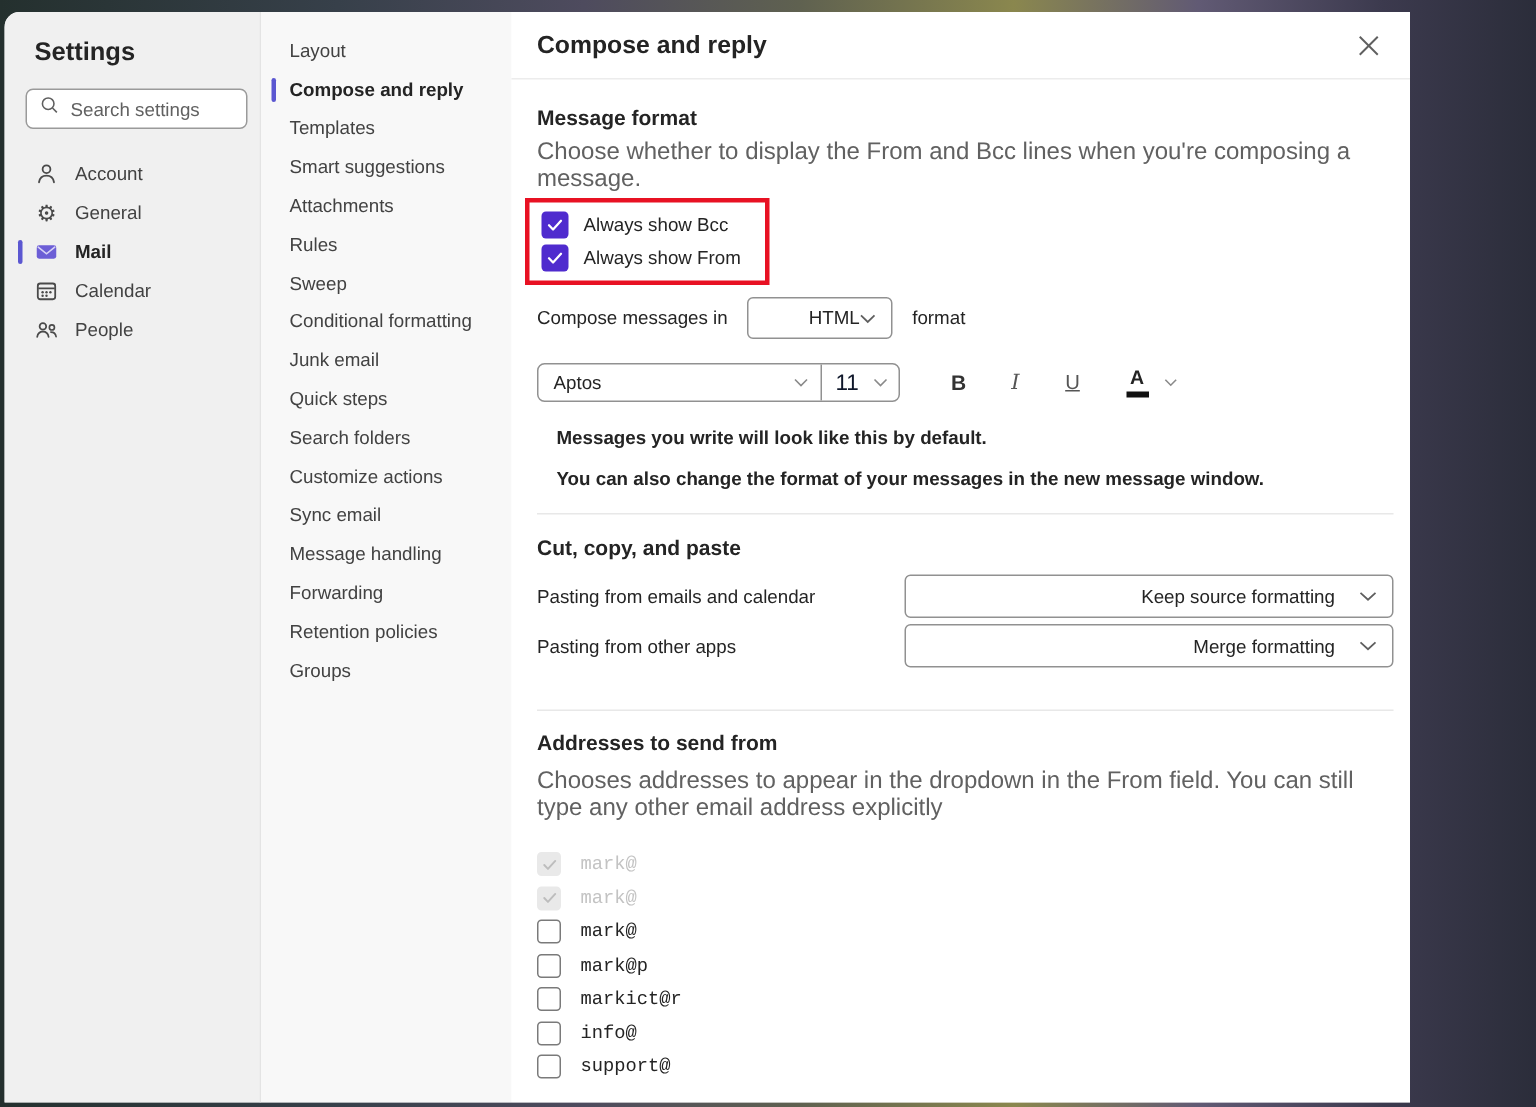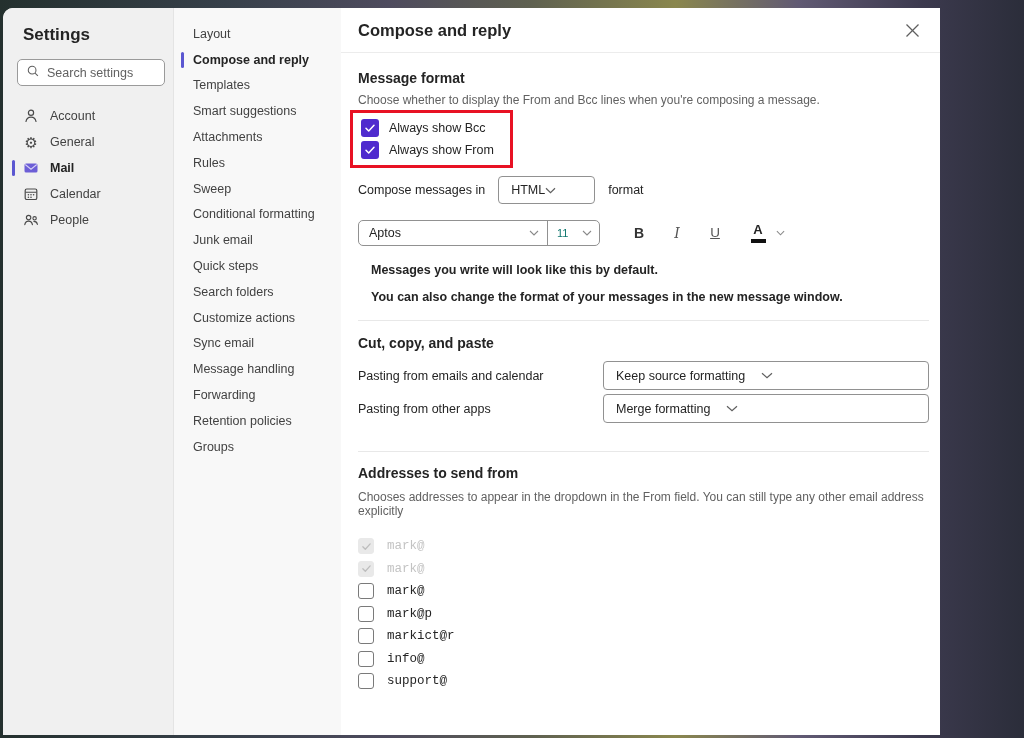--- a/index.html
+++ b/index.html
@@ -42,37 +42,37 @@
   .nav-item.selected::before { content:""; position:absolute; left:7px; top:5px; width:3px; height:16px;
     border-radius:2px; background:#5b57d1; }
   
   .main { flex:1; min-width:0; background:#fff; display:flex; flex-direction:column; }
   .main-header { height:45px; flex:none; display:flex; align-items:center; justify-content:space-between;
     padding:0 14px 0 17px; border-bottom:1px solid #ececec; }
   .main-title { font-size:16.5px; font-weight:700; color:#242424; }
   .close-btn { width:28px; height:28px; display:flex; align-items:center; justify-content:center; cursor:pointer; }
   .content { flex:1; overflow:hidden; padding:17px 11px 0 17px; }
   .section-h { font-size:14px; font-weight:700; color:#242424; }
-  .desc { font-size:12px; color:#616161; margin-top:7px; }
+  .desc { font-size:16px; color:#616161; margin-top:7px; }
   
   .hl-box { margin-top:3px; margin-left:-8px; border:3px solid #e81123; padding:4px 8px; width:163px; }
   .cbrow { display:flex; align-items:center; gap:10px; height:22px; font-size:12.5px; color:#242424; white-space:nowrap; }
   .cb { width:18px; height:18px; border-radius:3px; background:#4f2bce; display:flex;
     align-items:center; justify-content:center; flex:none; cursor:pointer; }
   .compose-row { margin-top:8px; display:flex; align-items:center; gap:13px; font-size:12.5px; color:#242424; }
   .select { height:28px; border:1px solid #919191; border-radius:4px; background:#fff; display:flex;
-    align-items:center; justify-content:flex-start; padding:0 10px 0 12px; font-size:12.5px;
+    align-items:center; justify-content:flex-end; padding:0 10px 0 12px; font-size:12.5px;
     color:#242424; cursor:pointer; }
   .select-html { width:97px; }
   .toolbar { margin-top:16px; display:flex; align-items:center; }
   .font-control { display:flex; height:26px; border:1px solid #919191; border-radius:5px; background:#fff; }
   .font-seg { width:188px; display:flex; align-items:center; justify-content:space-between;
     padding:0 8px 0 10px; font-size:12.5px; color:#242424; cursor:pointer; }
   .size-seg { width:52px; border-left:1px solid #919191; display:flex; align-items:center;
-    justify-content:space-between; padding:0 7px 0 9px; font-size:11px; color:#0f766e; cursor:pointer; }
+    justify-content:space-between; padding:0 7px 0 9px; font-size:15px; color:#0f172a; cursor:pointer; }
   .fmt-btns { display:flex; align-items:center; margin-left:20px; }
   .fmt { width:38px; text-align:center; cursor:pointer; }
   .fmt-b { font-weight:800; font-size:14px; color:#333; }
   .fmt-i { font-family:"DejaVu Serif", serif; font-style:italic; font-size:14px; color:#555; }
   .fmt-u { text-decoration:underline; font-size:13.5px; color:#555; }
   .fmt-a { display:flex; flex-direction:column; align-items:center; width:24px; cursor:pointer; }
   .fmt-a .a-letter { font-weight:700; font-size:13px; color:#242424; line-height:1.1; }
   .fmt-a .a-bar { width:15px; height:4px; background:#111; margin-top:1px; }
   .fontcolor-wrap { display:flex; align-items:center; gap:6px; margin-left:12px; }
   .preview { margin:17px 0 0 13px; font-size:12.5px; font-weight:600; color:#242424; }

